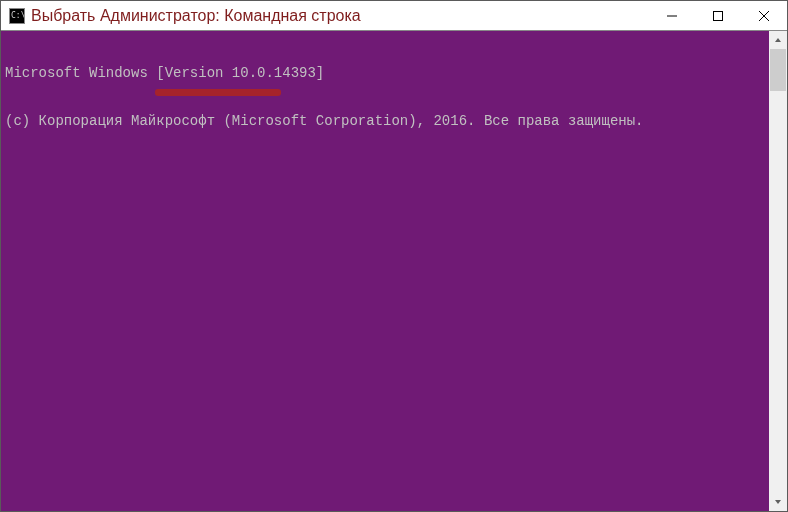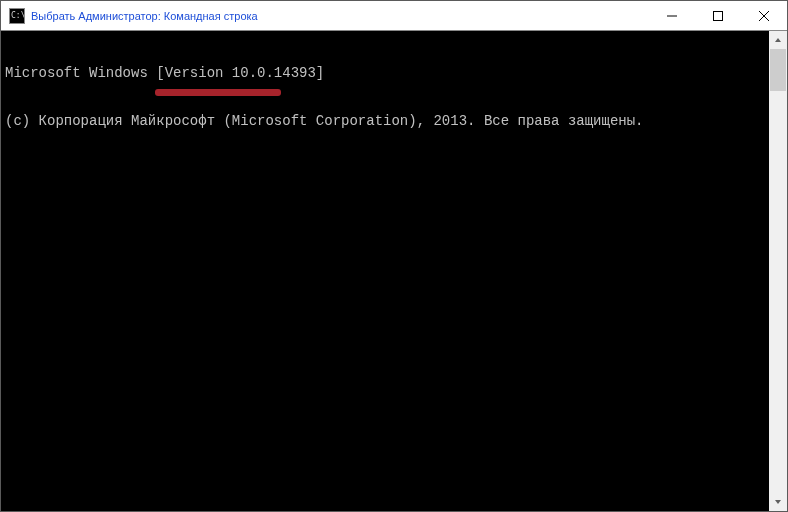--- a/index.html
+++ b/index.html
@@ -28,22 +28,22 @@
       font-size: 8px;
       line-height: 14px;
       text-align: left;
       padding-left: 1px;
       color: #ccc;
       font-family: Consolas, monospace;
       overflow: hidden;
     }
     .title-text {
       flex: 1;
-      font-size: 11px;
-      color: #1d4ed8;
+      font-size: 16px;
+      color: #7f1d1d;
       white-space: nowrap;
       overflow: hidden;
     }
     .win-controls {
       display: flex;
       height: 100%;
     }
     .win-btn {
       width: 46px;
       height: 100%;
@@ -51,21 +51,21 @@
       align-items: center;
       justify-content: center;
       font-size: 10px;
       color: #000;
     }
     .win-btn svg { display: block; }
     .client {
       position: relative;
       width: 100%;
       height: calc(100% - 30px);
-      background: #000000;
+      background: #701a75;
     }
     .terminal {
       position: absolute;
       left: 0; top: 0;
       width: calc(100% - 18px);
       height: 100%;
       padding: 2px 4px;
       font-family: Consolas, "Courier New", monospace;
       font-size: 14px;
       line-height: 16px;
@@ -145,21 +145,21 @@
           <line x1="0" y1="0" x2="10" y2="10" stroke="#000" stroke-width="1"></line>
           <line x1="10" y1="0" x2="0" y2="10" stroke="#000" stroke-width="1"></line>
         </svg>
     </div>
   </div>
 </div>
 
 <div class="client">
   <div class="terminal">
     <span class="term-line">Microsoft Windows [Version 10.0.14393]</span>
-    <span class="term-line">(c) Корпорация Майкрософт (Microsoft Corporation), 2013. Все права защищены.</span>
+    <span class="term-line">(c) Корпорация Майкрософт (Microsoft Corporation), 2016. Все права защищены.</span>
     <span class="term-line"></span>
   </div>
   <div class="underline-bar"></div>
   <div class="scrollbar">
     <div class="sb-btn">
       <svg width="8" height="8" viewBox="0 0 8 8">
           <polygon points="4,2 7,6 1,6" fill="#606060"></polygon>
         </svg>
     </div>
     <div class="sb-track">

